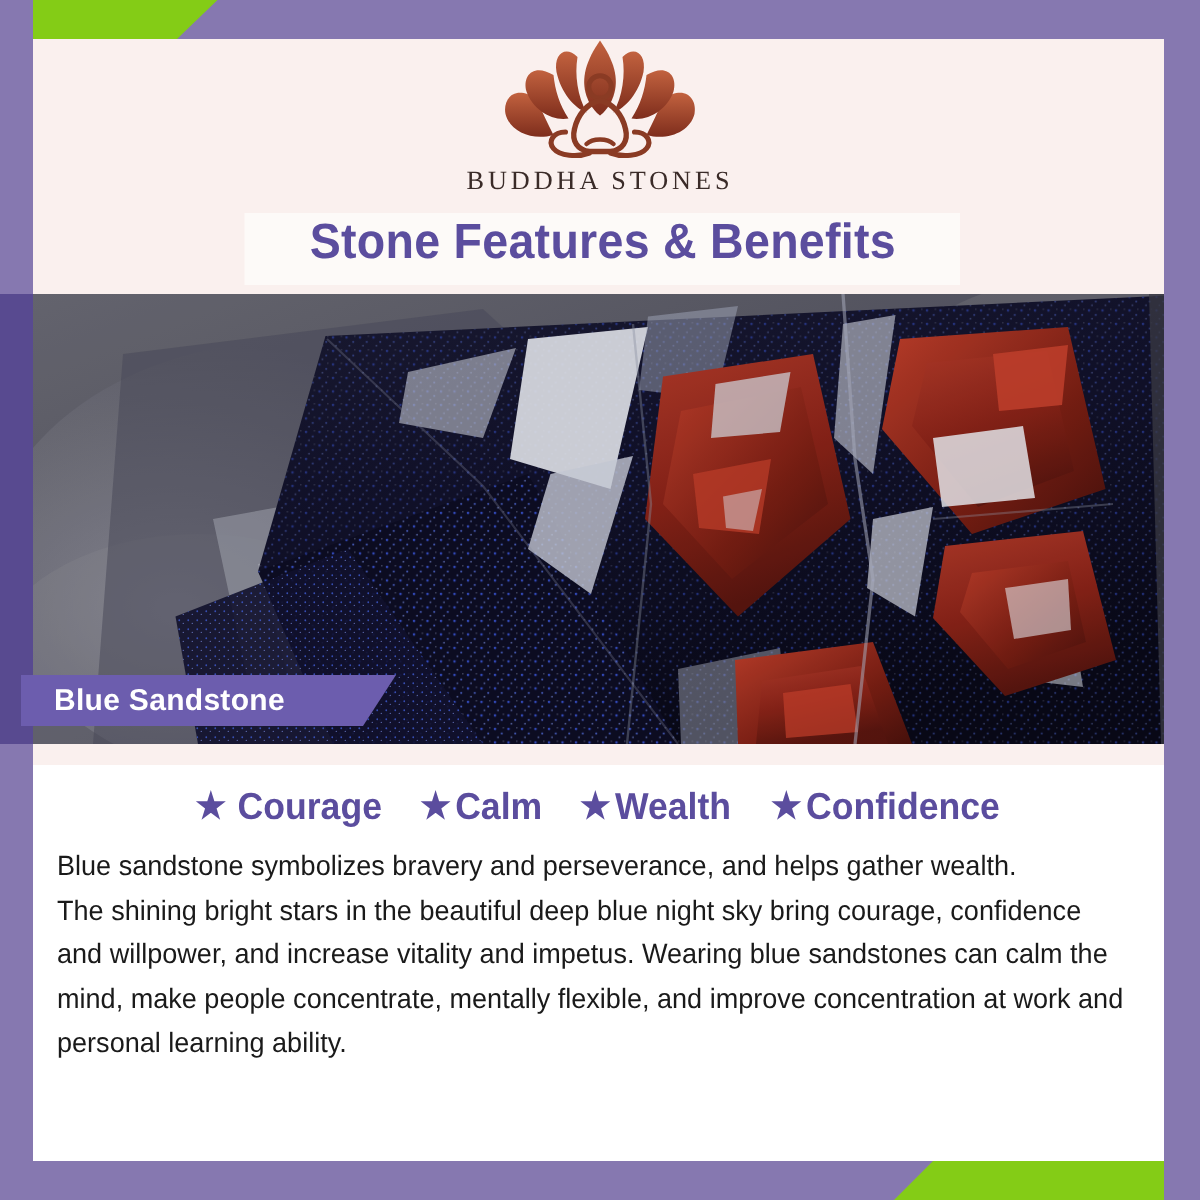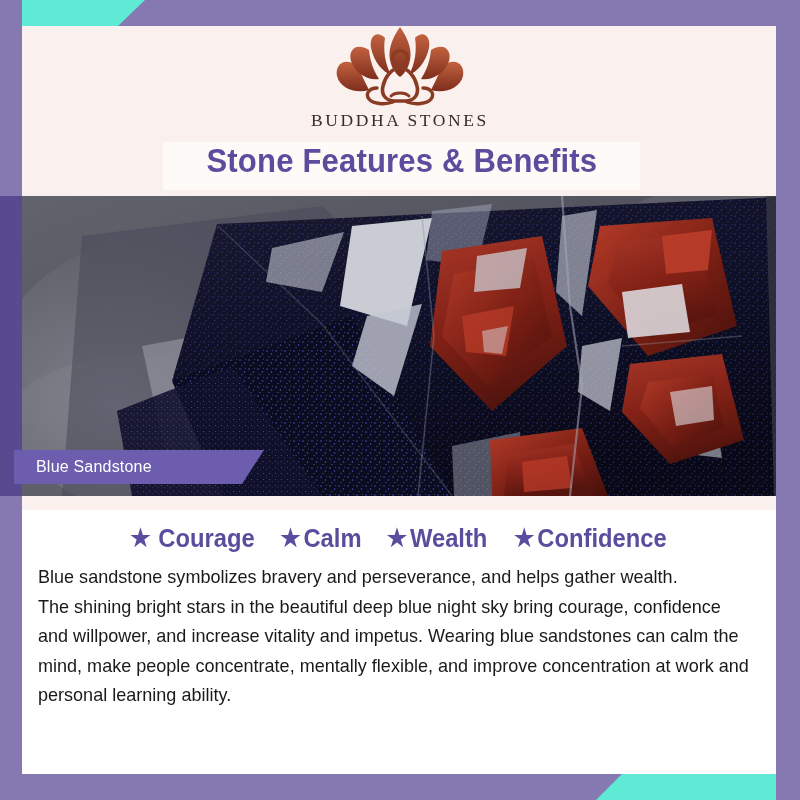--- a/index.html
+++ b/index.html
@@ -5,21 +5,21 @@
   html, body {
     margin: 0;
     padding: 0;
     background: #ffffff;
   }
   #page {
     position: relative;
     width: 800px;
     height: 800px;
     overflow: hidden;
-    background: #5eead4;
+    background: #84cc16;
     font-family: "Liberation Sans", sans-serif;
   }
 
   
   .frame-top {
     position: absolute;
     left: 0; top: 0;
     width: 800px; height: 26px;
     background: #8678b0;
     clip-path: polygon(145px 0, 800px 0, 800px 26px, 118px 26px);
@@ -122,22 +122,22 @@
     width: 250px; height: 34px;
     background: #6c5dae;
     clip-path: polygon(0 0, 250px 0, 228px 34px, 0 34px);
     z-index: 7;
     display: flex;
     align-items: center;
   }
   .stone-label-text {
     margin-left: 22px;
     font-family: "Liberation Sans", sans-serif;
-    font-size: 16px;
-    font-weight: normal;
+    font-size: 20px;
+    font-weight: bold;
     color: #ffffff;
     letter-spacing: 0.2px;
     white-space: nowrap;
   }
 
   
   .panel {
     position: absolute;
     left: 22px; top: 496px;
     width: 754px; height: 278px;

